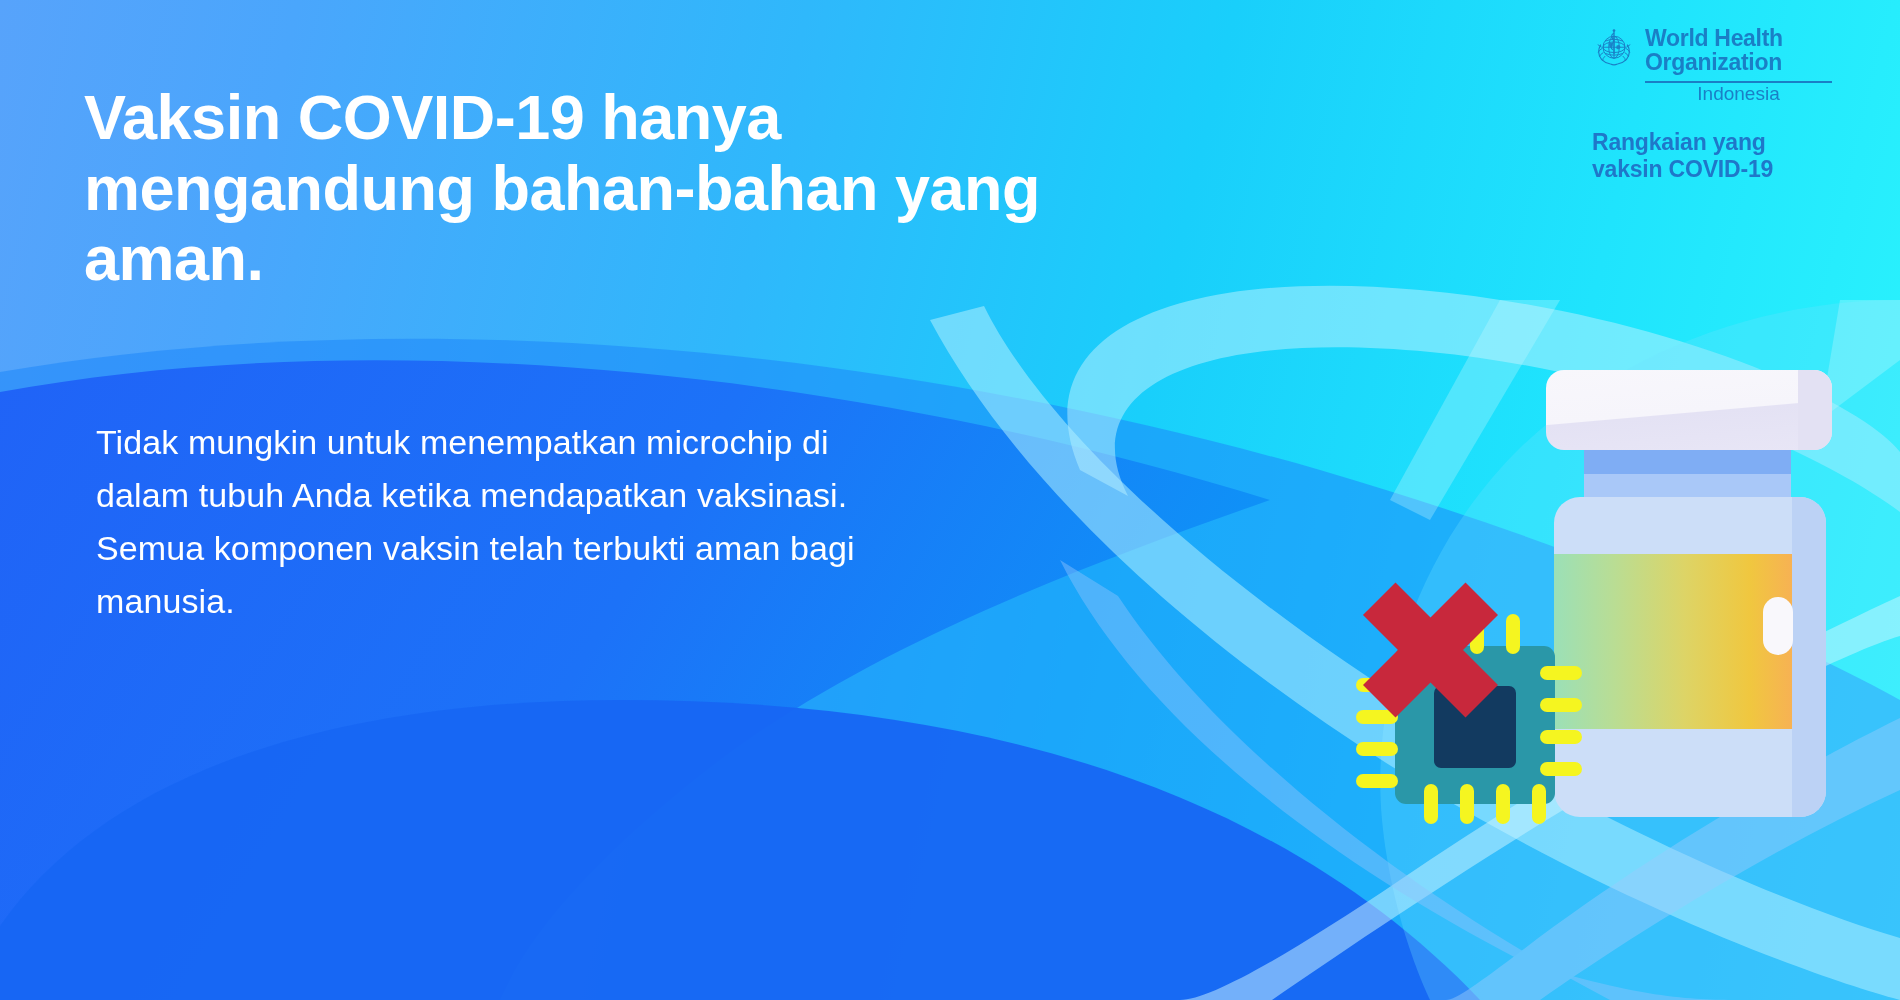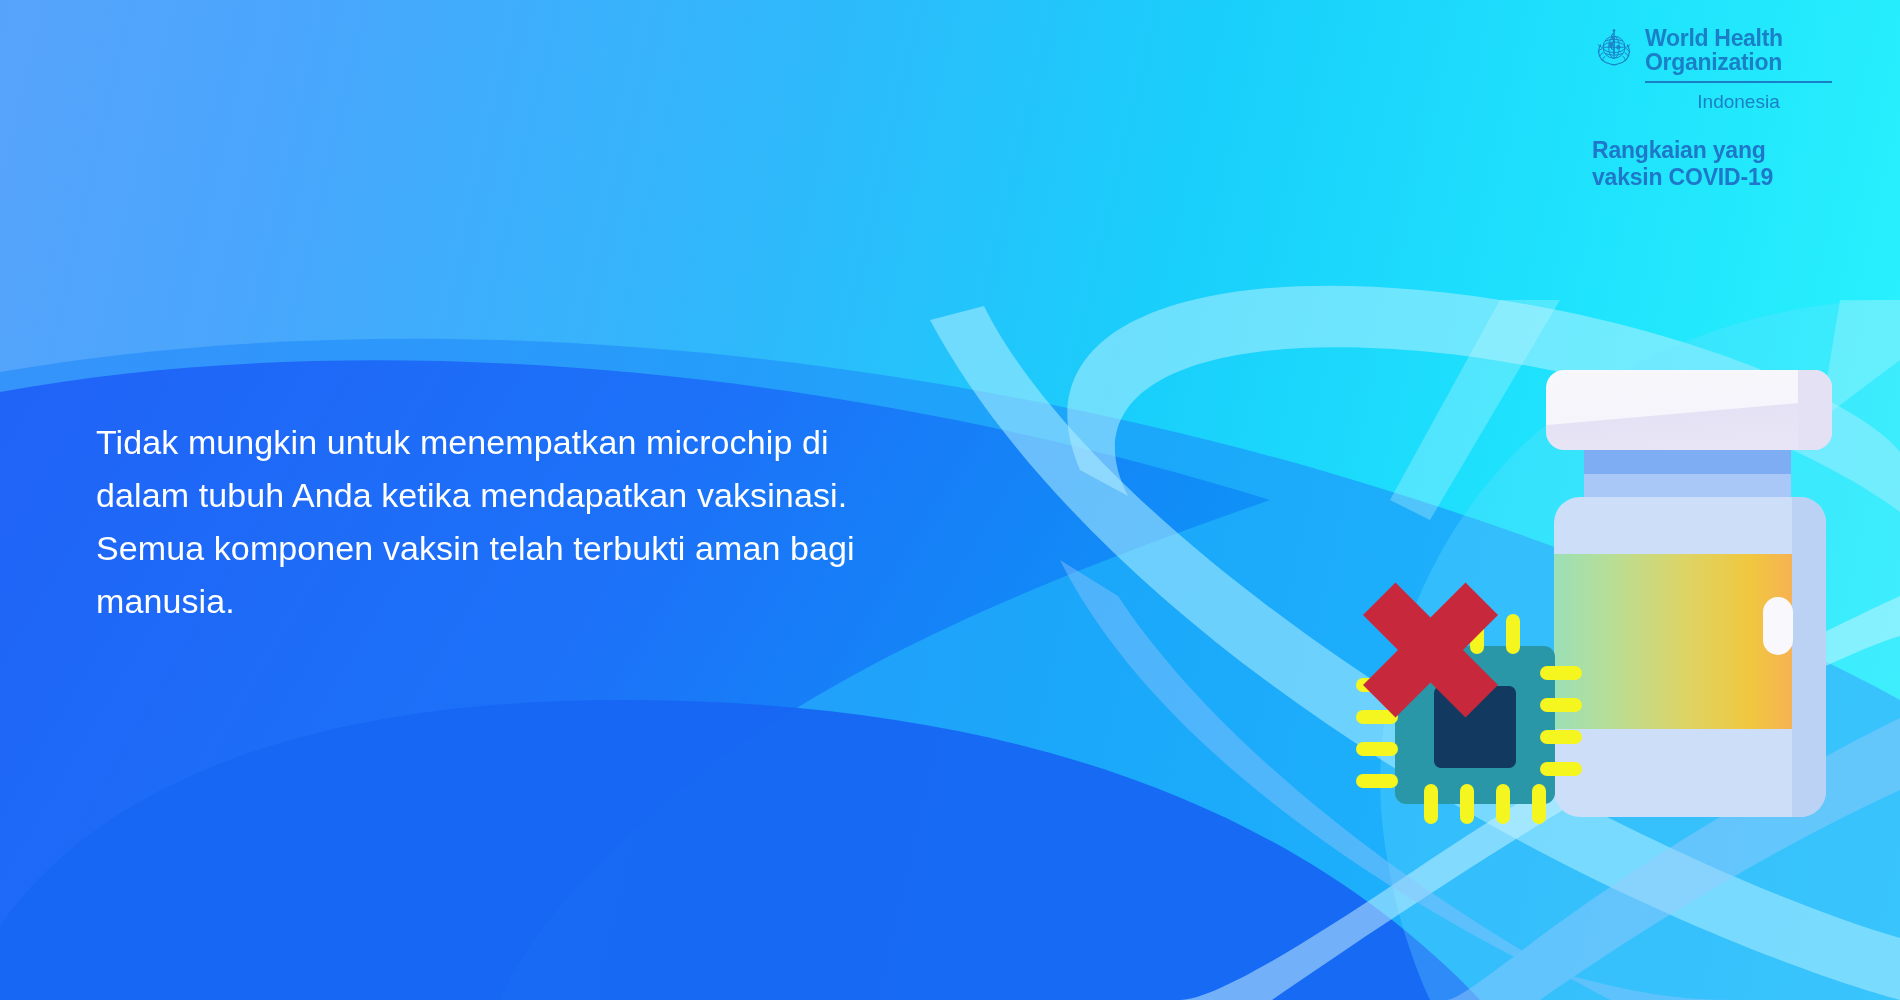--- a/index.html
+++ b/index.html
@@ -76,21 +76,21 @@
     height: 2px;
     background: #1A7FC6;
     margin: 6px 0 0 53px;
     width: 187px;
   }
   .who-country {
     color: #1A7FC6;
     font-size: 19px;
     font-weight: 500;
     text-align: center;
-    margin: 8px 0 0 53px;
+    margin: 0 0 0 53px;
     width: 187px;
   }
   .fact-series {
     margin-top: 24px;
     color: #1F77C9;
     font-weight: bold;
     font-size: 23px;
     line-height: 1.16;
     letter-spacing: -0.2px;
     text-align: left;
@@ -206,20 +206,21 @@
                  L1540,1000 C1620,944 1760,854 1900,790 Z" fill="#9ACBFD"></path>
       </g>
 
       <g opacity="0.3">
         <path d="M1500,300 L1560,300 L1430,520 L1390,500 Z" fill="#C9F7FF"></path>
         <path d="M1840,300 L1900,300 L1900,360 L1820,420 Z" fill="#C9F7FF"></path>
       </g>
     </g>
   </svg>
 
+  <h1 class="headline">Vaksin COVID-19 hanya mengandung bahan-bahan yang aman.</h1>
 
   <p class="body-copy">Tidak mungkin untuk menempatkan microchip di dalam tubuh Anda ketika mendapatkan vaksinasi. Semua komponen vaksin telah terbukti aman bagi manusia.</p>
 
   <div class="who-lockup">
     <div class="who-row">
       <span class="who-emblem">
         <svg width="44" height="44" viewBox="0 0 100 100" aria-hidden="true">
           <g fill="none" stroke="#1A7FC6" stroke-width="2.2">
             <circle cx="50" cy="46" r="25"></circle>
             <ellipse cx="50" cy="46" rx="12" ry="25"></ellipse>

